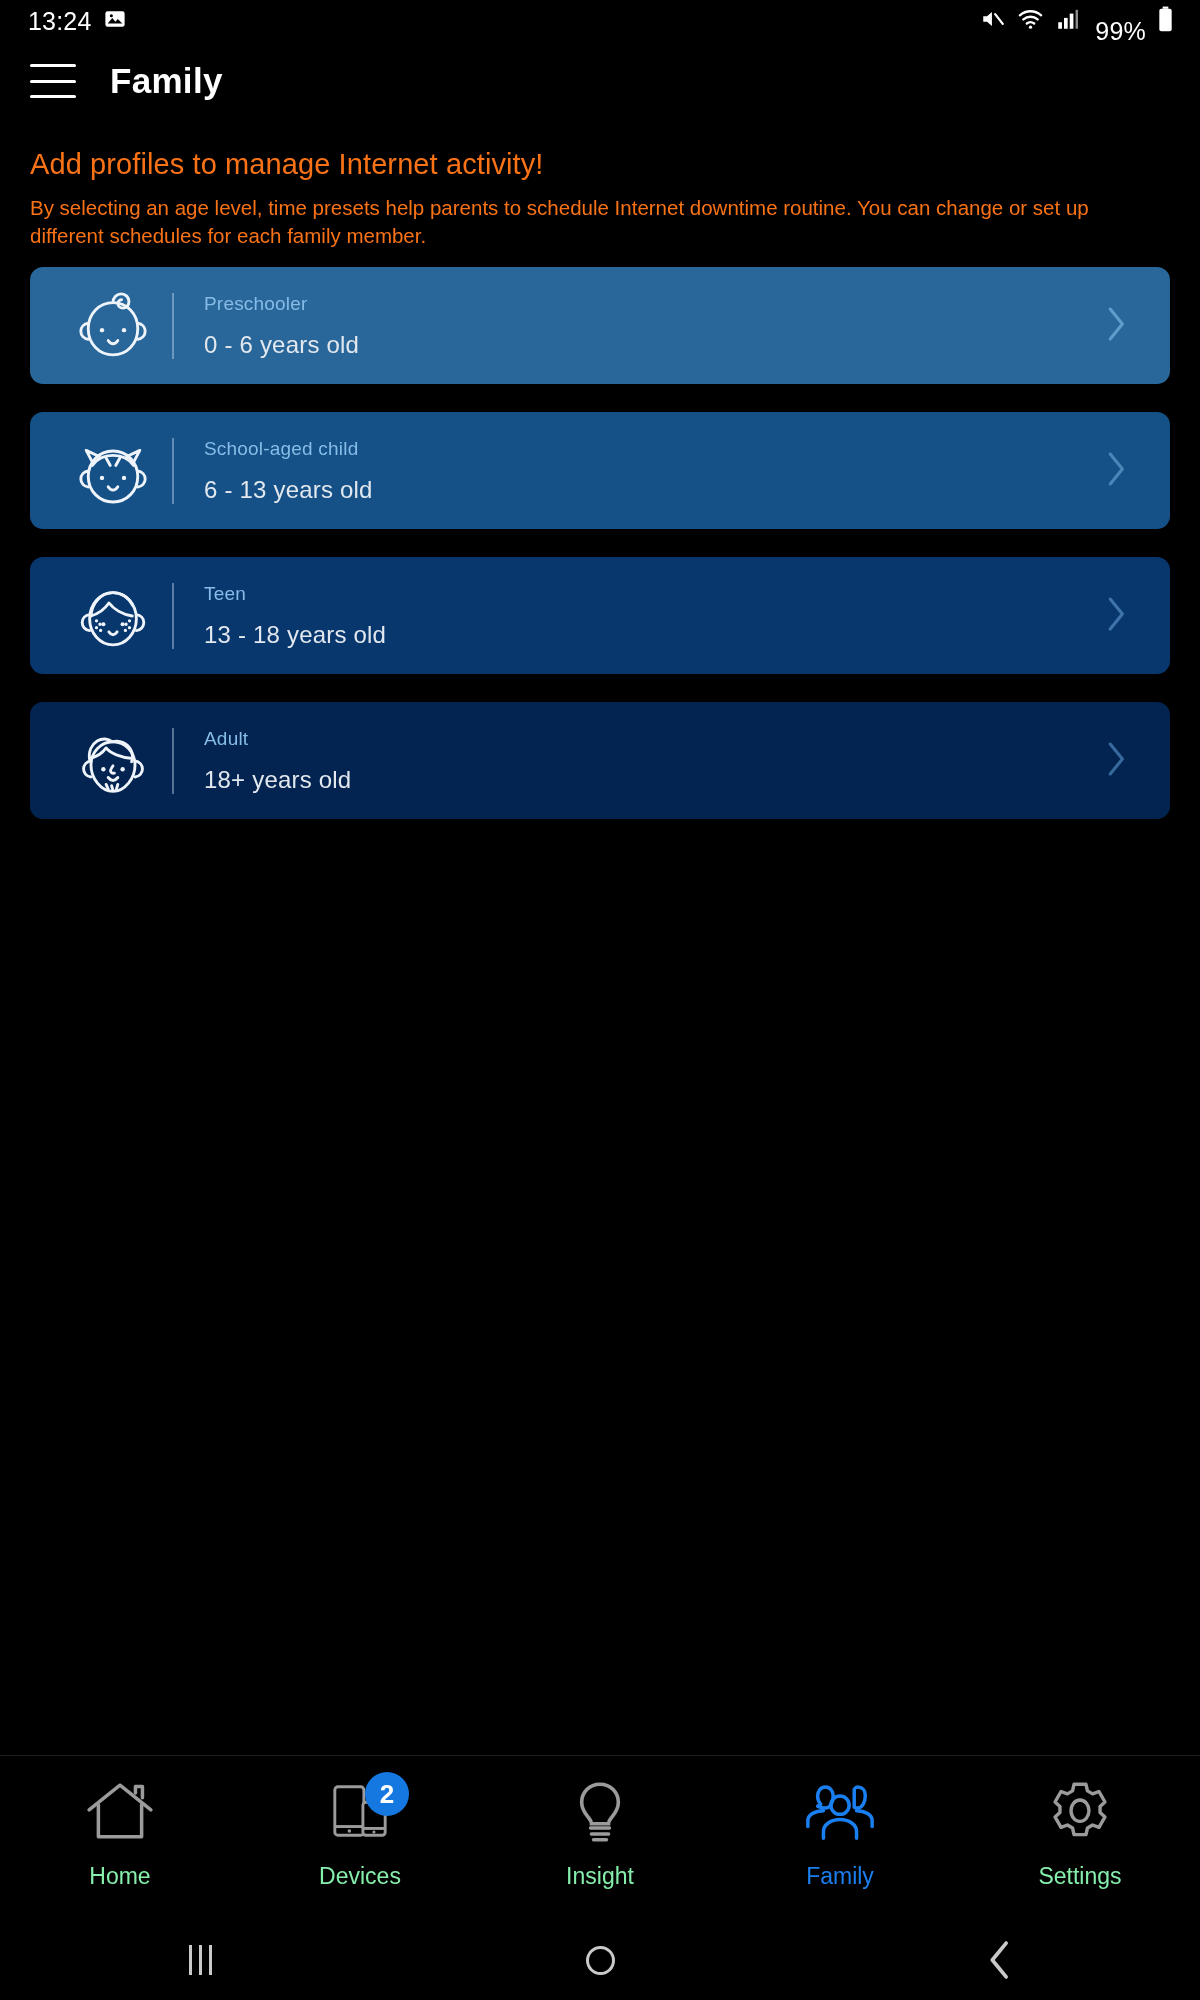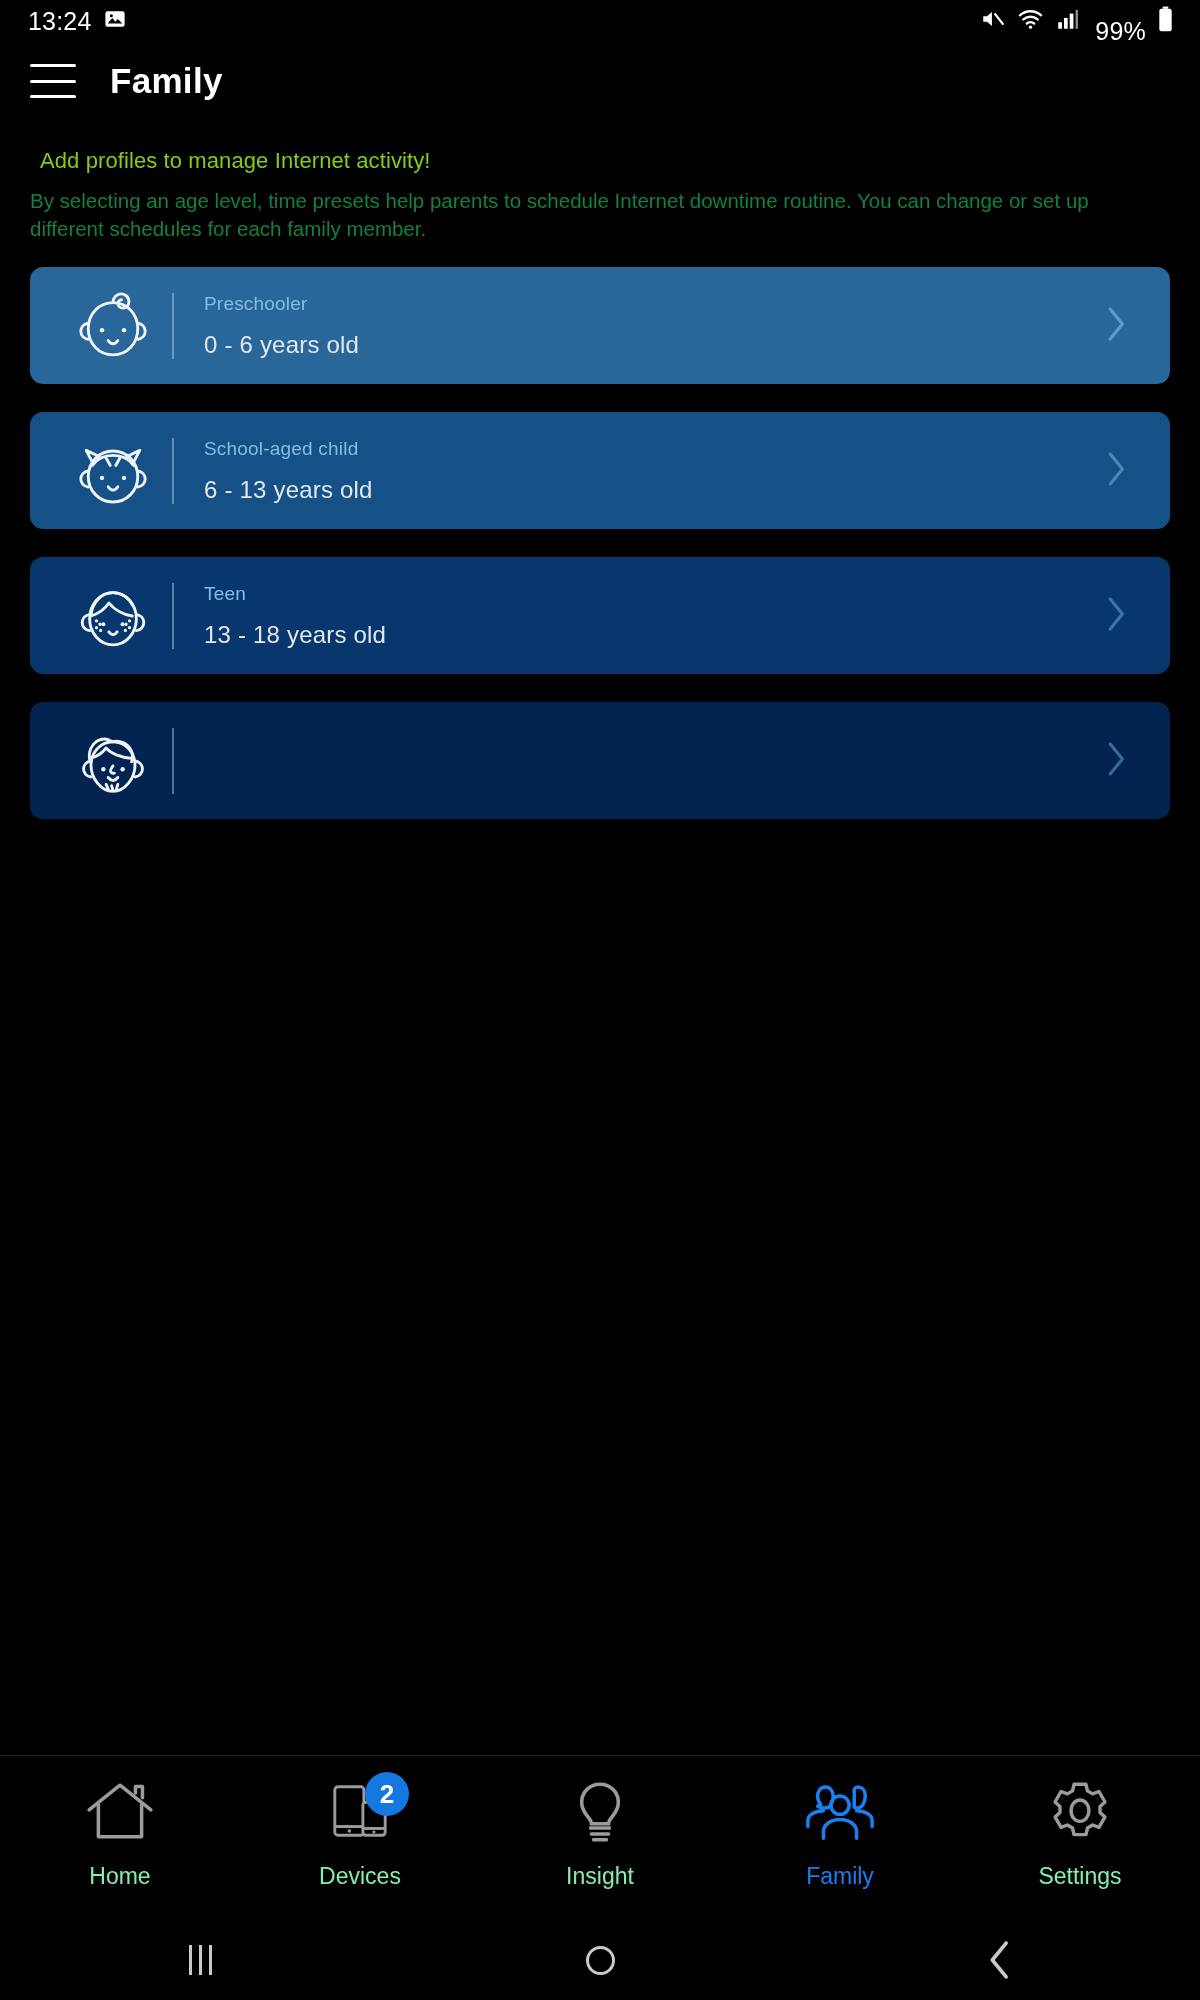--- a/index.html
+++ b/index.html
@@ -27,22 +27,22 @@
   .appbar { position: absolute; top: 42px; left: 0; width: 1200px; height: 78px;
             display: flex; align-items: center; }
   .hamburger { width: 46px; height: 34px; margin-left: 30px; display: flex;
                flex-direction: column; justify-content: space-between; cursor: pointer; }
   .hamburger span { display: block; height: 3px; background: #fff; border-radius: 2px; }
   .app-title { color: #fff; font-size: 35px; font-weight: bold; margin-left: 34px;
                letter-spacing: .3px; }
 
   
   .intro { position: absolute; top: 148px; left: 30px; width: 1110px; }
-  .intro-heading { color: #84cc16; font-size: 22px; letter-spacing: .1px; margin-left: 10px; }
-  .intro-desc { color: #15803d; font-size: 20.5px; line-height: 1.38;
+  .intro-heading { color: #f97316; font-size: 29px; letter-spacing: .1px; }
+  .intro-desc { color: #f97316; font-size: 20.5px; line-height: 1.38;
                 margin-top: 13px; width: 1095px; }
 
   
   .cards { position: absolute; top: 267px; left: 30px; width: 1140px; }
   .card {
     position: relative; height: 117px; border-radius: 13px;
     margin-bottom: 28px; display: flex; align-items: center; cursor: pointer;
   }
   .card-icon { width: 110px; margin-left: 28px; display: flex;
                align-items: center; justify-content: center; }
@@ -231,20 +231,24 @@
           <path d="M15 31c-1-6 1.5-11 5.5-13.5 3.5-2.2 8-2 11 .5 5.5-1.5 11 1 13.5 6 1.5 3 1.5 6 .5 8.5"></path>
           <path d="M15.5 30c4.5-1 9-4 11.5-7.5 3 4 11 7 18 7.5"></path>
           <circle cx="25" cy="38" r="1.6" fill="#eef4fa" stroke="none"></circle>
           <circle cx="39" cy="38" r="1.6" fill="#eef4fa" stroke="none"></circle>
           <path d="M32 35.5c-1.5 2-2.2 3.5-1.5 4.5.5.8 1.5 1 2.5.8"></path>
           <path d="M28.5 44c1.2 1.5 2.3 2.2 3.5 2.2s2.3-.7 3.5-2.2"></path>
           <path d="M27 49l1.5 3.5M31 50l1 3.5M35.5 49l-1 3.5"></path>
         </svg>
       </div>
       <div class="card-divider"></div>
+      <div class="card-text">
+        <div class="card-title">Adult</div>
+        <div class="card-sub">18+ years old</div>
+      </div>
       <div class="card-chevron">
         <svg width="22" height="38" viewBox="0 0 16 28" fill="none" stroke="#36699e" stroke-width="2.3" stroke-linecap="round" stroke-linejoin="round">
             <path d="M3 3l9 11-9 11"></path>
           </svg>
       </div>
     </div>
 
   </div>
 
   <div class="bottomnav">

